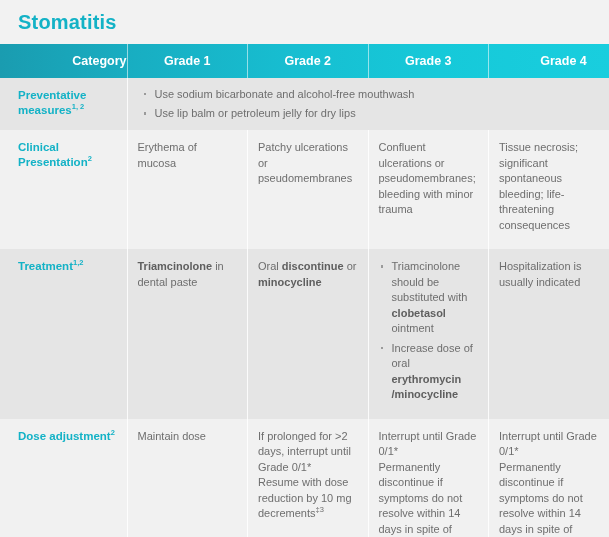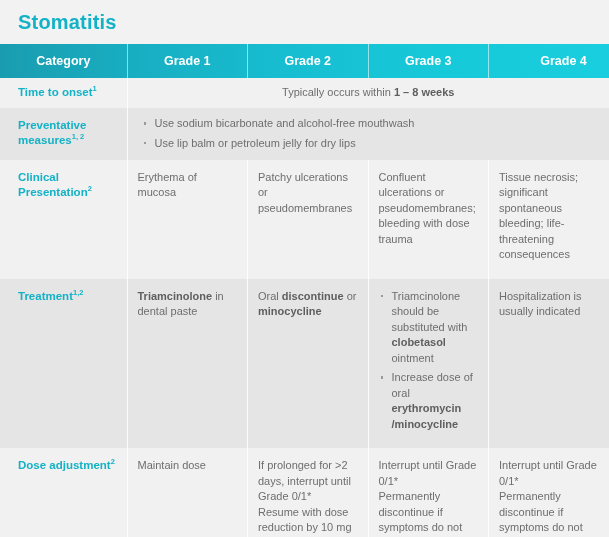--- a/index.html
+++ b/index.html
@@ -20,21 +20,21 @@
   table.grid col.c-cat{width:127px;}
   table.grid col.c-g{width:120.5px;}
 
   thead th{
     height:34px;padding:0;
     color:#ffffff;font-size:12.5px;font-weight:bold;
     vertical-align:middle;
     border-right:1px solid rgba(255,255,255,.55);
   }
   thead th:last-child{border-right:none;padding-left:29px;}
-  thead th.cat{text-align:center;}
+  thead th.cat{text-align:right;}
   thead tr{
     background:linear-gradient(to right,#1a9cb0 0%,#18aec2 22%,#17bed1 48%,#16c9d9 72%,#19cede 100%);
   }
 
   tbody td{
     padding:10px 10px 12px 10px;
     font-size:11px;line-height:15.5px;color:#6e6e6e;
     vertical-align:top;
     border-right:1px solid rgba(255,255,255,.85);
   }
@@ -85,40 +85,36 @@
       <tr>
         <th class="cat">Category</th>
         <th>Grade 1</th>
         <th>Grade 2</th>
         <th>Grade 3</th>
         <th>Grade 4</th>
       </tr>
     </thead>
     <tbody>
 
-      <tr class="band-a onset">
-        <td class="cat"><span>Time to onset</span><sup>1</sup></td>
-        <td class="merged" colspan="4"><span>Typically occurs within </span><b>1 – 8 weeks</b></td>
-      </tr>
 
       <tr class="band-b">
         <td class="cat"><span class="nowrapline">Preventative</span><span>measures</span><sup>1, 2</sup></td>
         <td class="merged" colspan="4" style="text-align:left;padding-left:14px;">
           <ul class="bul">
             <li>Use sodium bicarbonate and alcohol-free mouthwash</li>
             <li>Use lip balm or petroleum jelly for dry lips</li>
           </ul>
         </td>
       </tr>
 
       <tr class="band-a tall">
         <td class="cat"><span>Clinical Presentation</span><sup>2</sup></td>
         <td>Erythema of mucosa</td>
         <td>Patchy ulcerations or pseudomembranes</td>
-        <td>Confluent ulcerations or pseudomembranes; bleeding with dose trauma</td>
+        <td>Confluent ulcerations or pseudomembranes; bleeding with minor trauma</td>
         <td>Tissue necrosis; significant spontaneous bleeding; life-threatening consequences</td>
       </tr>
 
       <tr class="band-b tall">
         <td class="cat"><span>Treatment</span><sup>1,2</sup></td>
         <td><b>Triamcinolone</b><span> in dental paste</span></td>
         <td><span>Oral </span><b>discontinue</b><span> or </span><b>minocycline</b></td>
         <td>
           <ul class="bul">
             <li><span>Triamcinolone should be substituted with </span><b>clobetasol</b><span> ointment</span></li>

